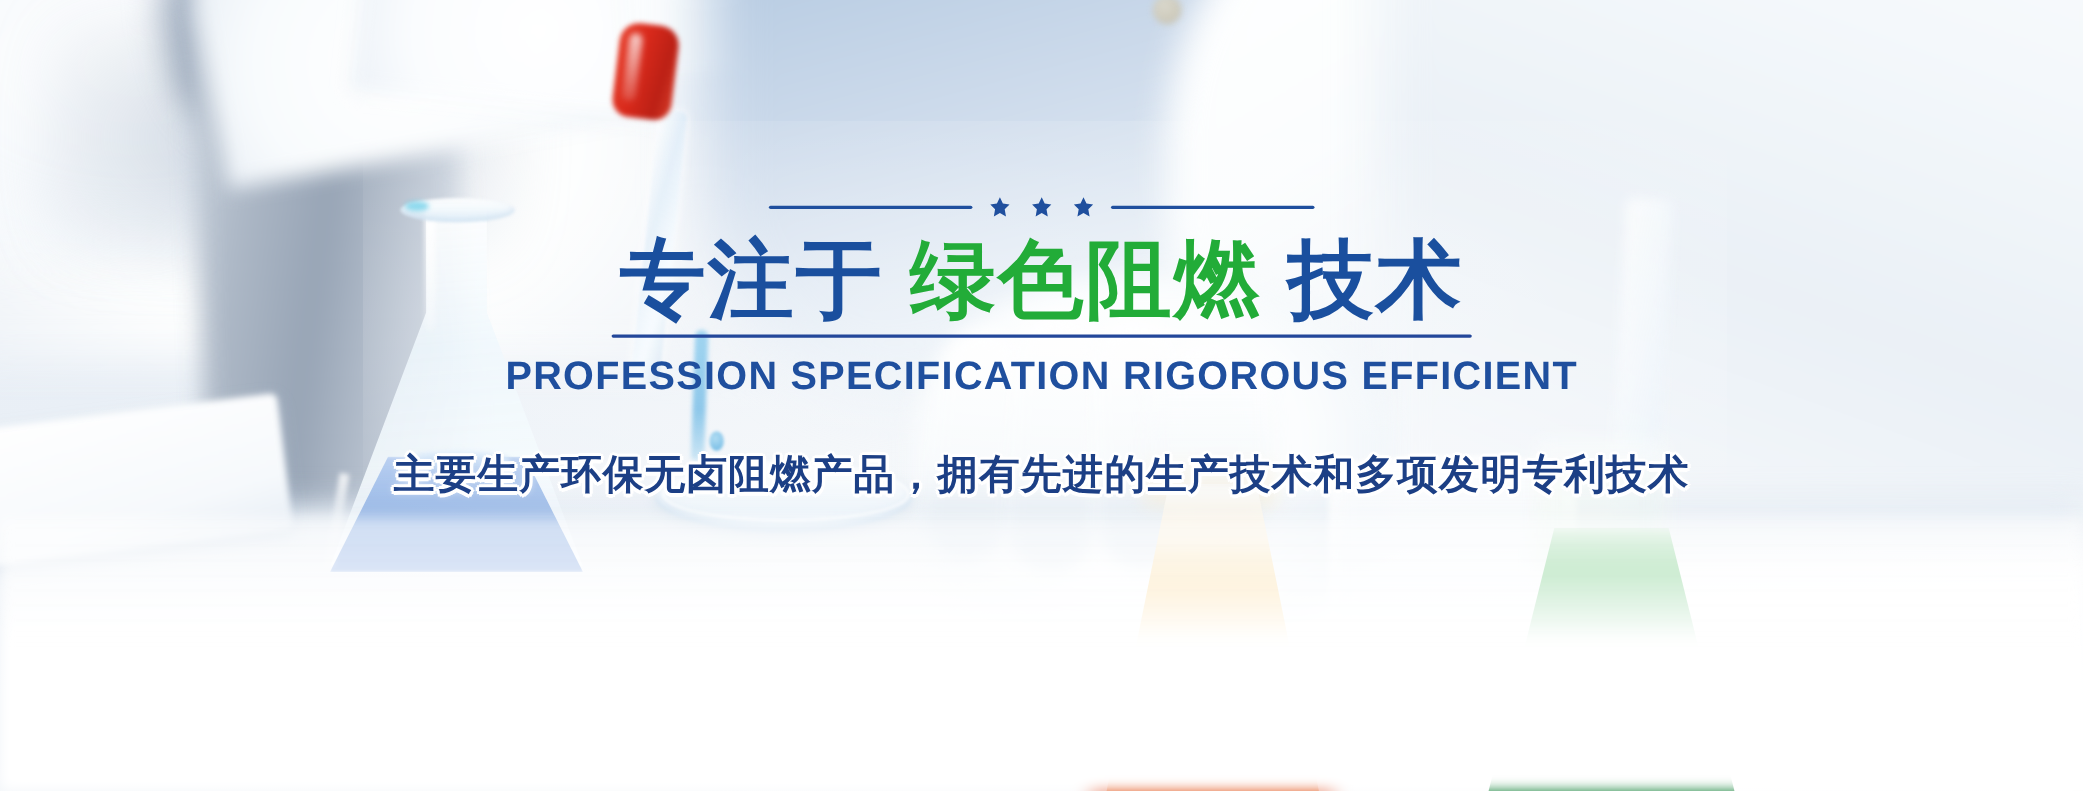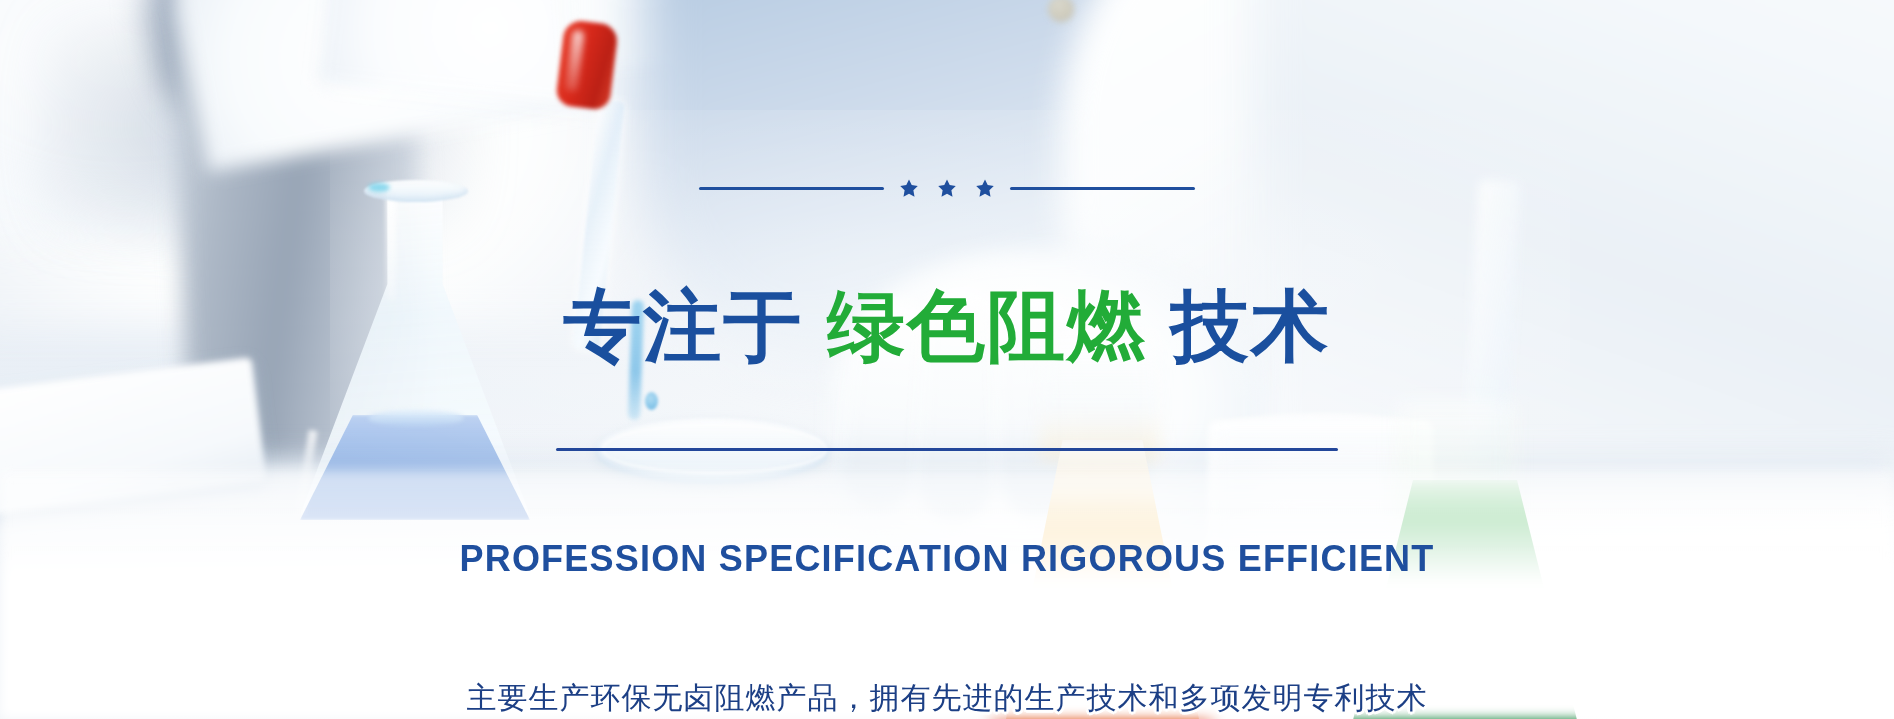--- a/index.html
+++ b/index.html
@@ -253,21 +253,21 @@
   }
   
   .veil{
     position:absolute;left:330px;top:110px;width:1240px;height:360px;
     background:radial-gradient(ellipse at 50% 50%,rgba(255,255,255,.42) 0%,rgba(255,255,255,.18) 55%,rgba(255,255,255,0) 100%);
   }
 
   
   .content{
     position:absolute;left:0;top:0;width:1894px;height:719px;
-    display:flex;flex-direction:column;align-items:center;justify-content:space-between;
+    display:flex;flex-direction:column;align-items:center;
   }
   .rule-row{
     margin-top:178px;display:flex;align-items:center;justify-content:center;gap:14px;
   }
   .rule{height:3px;width:185px;background:#1f4f9e;border-radius:2px;}
   .stars{display:flex;gap:16px;align-items:center;}
   .star{width:22px;height:21px;display:block;}
 
   .title{
     margin-top:14px;font-size:78px;line-height:1.06;font-weight:bold;
@@ -279,21 +279,21 @@
   .title-underline{
     margin-top:8px;width:782px;height:3px;background:#23479a;border-radius:2px;
   }
 
   .subtitle{
     margin-top:14px;font-size:36px;font-weight:bold;color:#1f4f9e;
     letter-spacing:1.2px;white-space:nowrap;
   }
 
   .tagline{
-    margin-top:26px;font-size:30px;font-weight:normal;color:#1c3f85;
+    margin-top:44px;font-size:37px;font-weight:bold;color:#1c3f85;
     letter-spacing:1px;white-space:nowrap;
     text-shadow:
       -2px -2px 0 #fff, 2px -2px 0 #fff, -2px 2px 0 #fff, 2px 2px 0 #fff,
       -3px 0 0 #fff, 3px 0 0 #fff, 0 -3px 0 #fff, 0 3px 0 #fff,
       0 0 8px rgba(255,255,255,.95);
   }
 </style>
 </head>
 <body>
 

